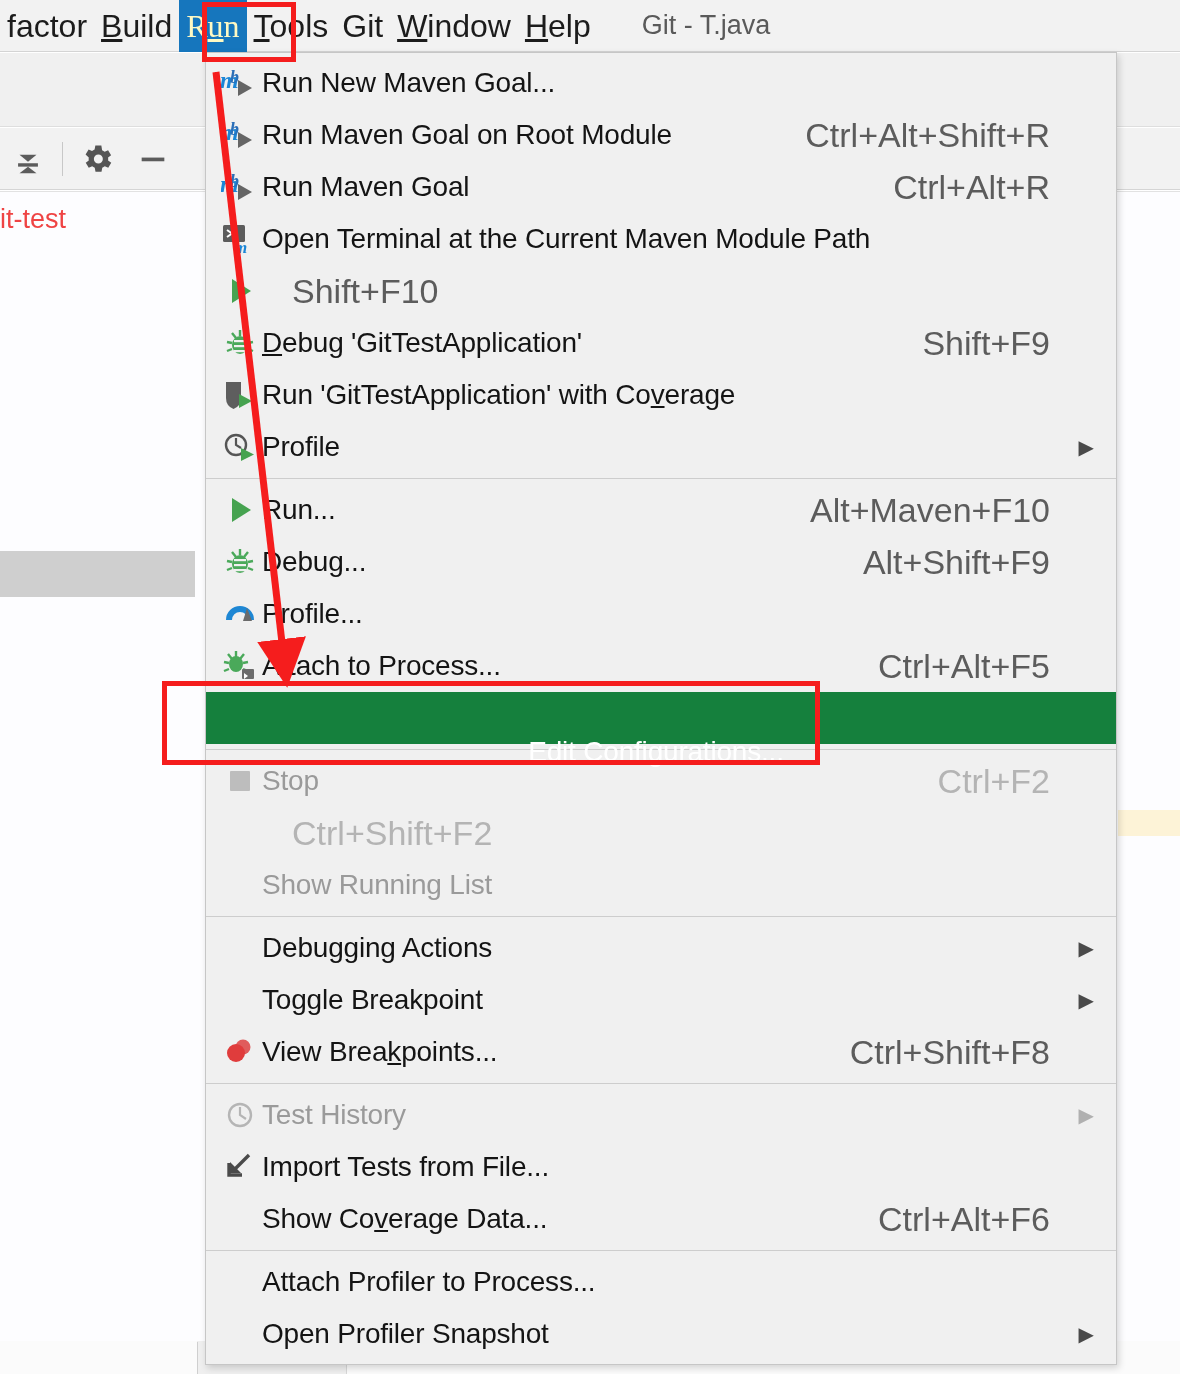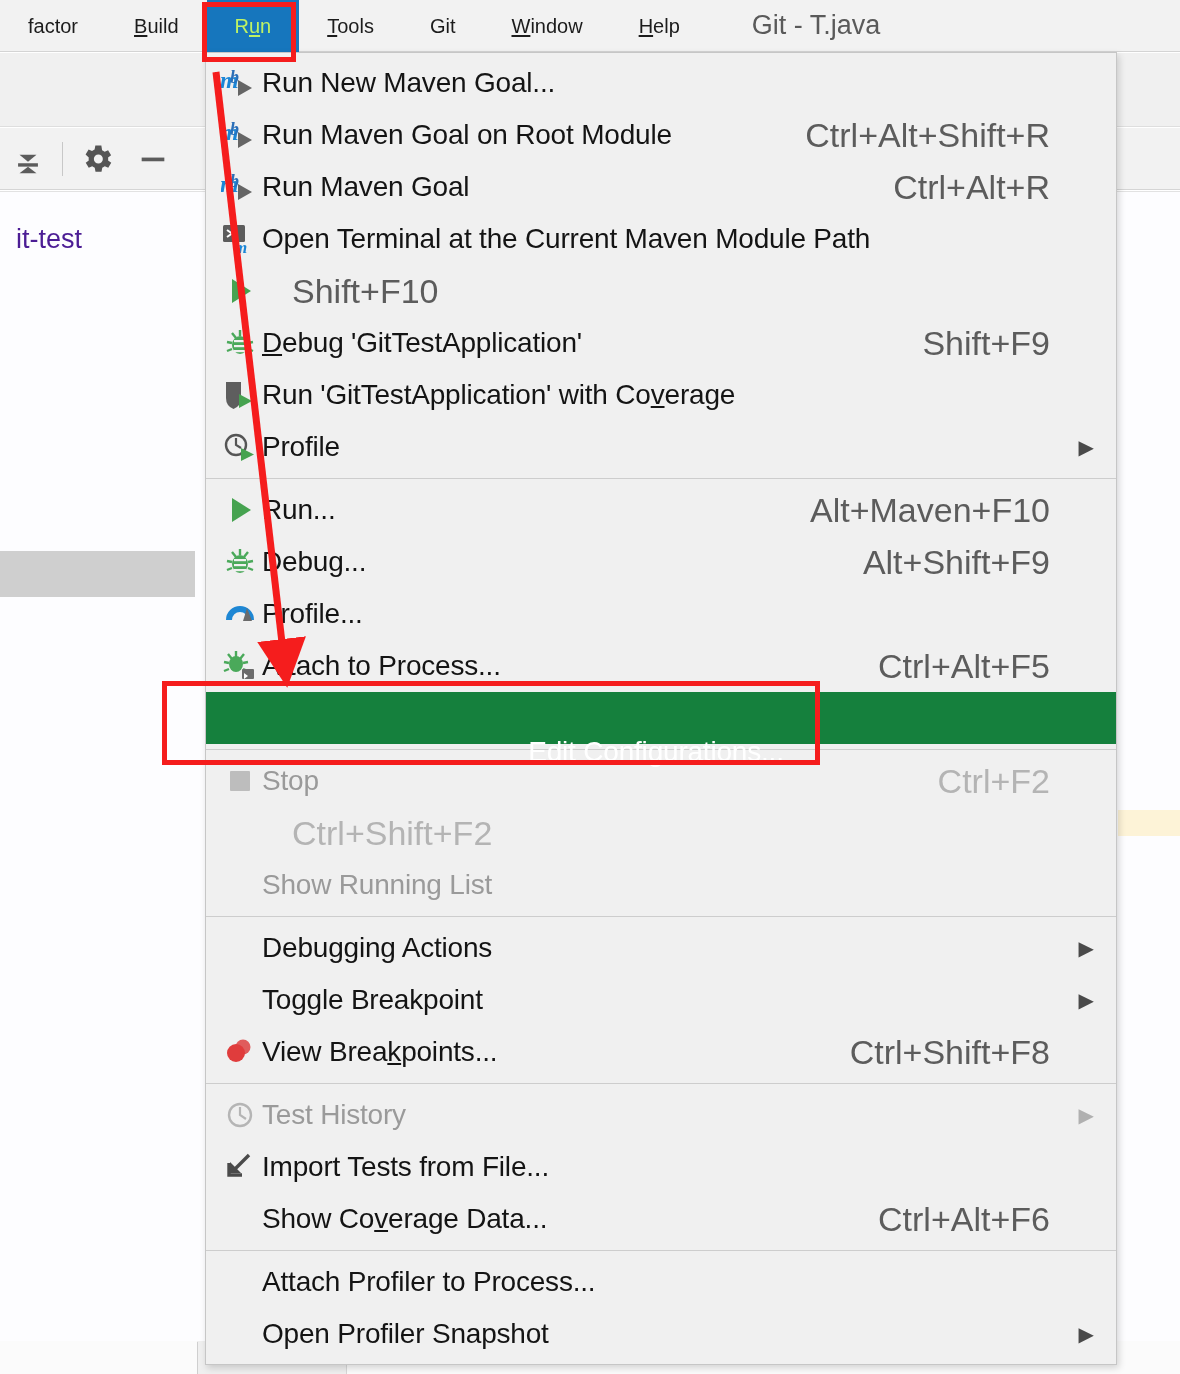--- a/index.html
+++ b/index.html
@@ -11,26 +11,26 @@
   }
   #root { position: relative; width: 1180px; height: 1374px; background: #ffffff; }
 
   
   .bg-menubar {
     position: absolute; left: 0; top: 0; width: 1180px; height: 52px;
     background: #f2f2f2; border-bottom: 1px solid #d4d4d4;
     display: flex; align-items: center;
   }
   .mb-item {
-    font-size: 20px; color: #1c1c1c; padding: 0 28px; white-space: nowrap;
+    font-size: 32px; color: #1c1c1c; padding: 0 7px; white-space: nowrap;
     line-height: 52px;
   }
   .mb-item u { text-decoration: underline; text-underline-offset: 2px; }
   .mb-item.active {
-    background: #1676bd; color: #bef264;
+    background: #1676bd; color: #fef9c3; font-family: Liberation Serif, serif;
   }
   .mb-title {
     font-size: 27px; color: #5a5a5a; margin-left: 44px; white-space: nowrap;
   }
 
   .bg-toolstrip {
     position: absolute; left: 0; top: 128px; width: 1180px; height: 62px;
     background: #f2f2f2; border-bottom: 1px solid #d5d5d5;
     display: flex; align-items: center;
   }
@@ -39,23 +39,22 @@
     background: #f0f0f0; border-bottom: 1px solid #dedede;
   }
   .tool-ico { width: 56px; height: 62px; display: flex; align-items: center; justify-content: center; }
   .tool-sep { width: 1px; height: 34px; background: #c8c8c8; margin: 0 6px; }
 
   .bg-panel {
     position: absolute; left: 0; top: 191px; width: 1180px; height: 1183px;
     background: #fdfdff; border-top: 1px solid #e2e2e2;
   }
   .bg-tree-label {
-    position: absolute; left: 16px; top: 204px; font-size: 27px; color: #4c1d95;
+    position: absolute; left: 0; top: 204px; font-size: 27px; color: #ef4444;
     white-space: nowrap;
-    margin-top: 20px;
   }
   .bg-selrow {
     position: absolute; left: 0; top: 551px; width: 195px; height: 46px;
     background: #cfcfcf;
   }
   .bg-yellowrow {
     position: absolute; left: 1118px; top: 810px; width: 62px; height: 26px;
     background: #fdf3d7;
   }
   .bg-bottom-split-v {

